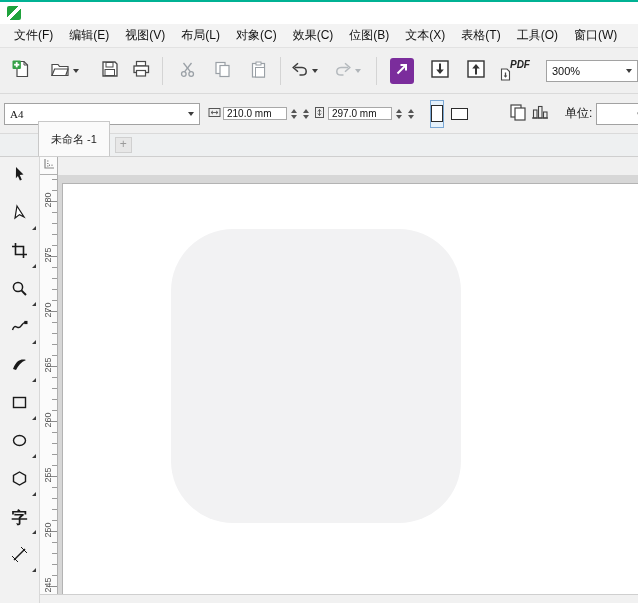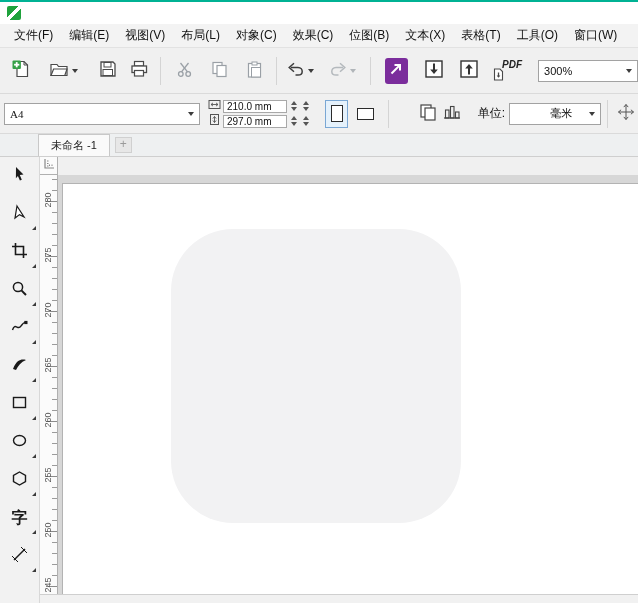--- a/index.html
+++ b/index.html
@@ -32,27 +32,27 @@
            border-top:4px solid #3c3c3c; margin-left:3px; }
   .caret.dis { border-top-color:#b0b5b9; }
   .launch { width:26px; height:26px; background:#7b2d9c; border-radius:3px;
             display:flex; align-items:center; justify-content:center; }
   .pdf-btn { position:relative; width:32px; height:26px; }
   .pdf-text { position:absolute; top:1px; right:0; font-size:10px; font-weight:bold; color:#222; letter-spacing:0; }
   .pdf-page { position:absolute; left:0; bottom:0; }
   .combo { display:flex; align-items:center; background:#fff; border:1px solid #a2a2a2; height:22px;
            padding:0 5px; font-size:11px; color:#111; }
   .combo .caret { margin-left:auto; }
-  .zoom-combo { width:100px; margin-left:16px; flex:none;justify-content:flex-end; }
+  .zoom-combo { width:92px; margin-left:16px; flex:none;justify-content:flex-end; }
 
   
   .propbar { position:absolute; left:0; top:94px; width:638px; height:40px; background:#f0f0f0;
              border-bottom:1px solid #dadada; display:flex; align-items:center; padding-left:4px; overflow:hidden; }
   .page-size-combo { width:196px; flex:none;font-family:Liberation Serif, serif; }
-  .dims { display:flex; flex-direction:column; gap:2px; margin-left:8px; }
+  .dims { display:flex; flex-direction:row; gap:2px; margin-left:8px; }
   .dim-row { display:flex; align-items:center; height:13px; gap:2px; }
   .dim-field { width:64px; height:13px; background:#fff; border:1px solid #a8a8a8; font-size:10px;
                display:flex; align-items:center; padding-left:3px; color:#111; }
   .spin { display:flex; flex-direction:column; justify-content:center; gap:2px; width:10px; align-items:center; }
   .tri-up { width:0; height:0; border-left:3px solid transparent; border-right:3px solid transparent;
             border-bottom:4px solid #555; }
   .tri-dn { width:0; height:0; border-left:3px solid transparent; border-right:3px solid transparent;
             border-top:4px solid #555; }
   .orient-btn { width:28px; height:28px; display:flex; align-items:center; justify-content:center;
                 margin-left:6px; border:1px solid transparent; }
@@ -61,21 +61,21 @@
   .rect-landscape { width:17px; height:12px; border:1.5px solid #2b2b2b; background:#fff; }
   .pb-icon-btn { width:24px; height:26px; display:flex; align-items:center; justify-content:center; }
   .units-label { margin-left:16px; font-size:12px; color:#111; white-space:nowrap; }
   .units-combo { width:92px; margin-left:4px; flex:none;padding-left:40px; }
   .propbar .sep-v { margin-left:10px; }
 
   
   .tabbar { position:absolute; left:0; top:134px; width:638px; height:23px; background:#eef0f1;
             border-bottom:1px solid #cfcfcf; display:flex; align-items:flex-end; padding-left:38px; }
   .doc-tab { height:22px; background:#fafafa; border:1px solid #c8c8c8; border-bottom:none;
-             display:flex; align-items:center; padding:4px 12px; font-size:11px; color:#222; }
+             display:flex; align-items:center; padding:17px 12px; font-size:11px; color:#222; }
   .new-tab-btn { width:17px; height:16px; margin:0 0 3px 5px; background:#e7e7e7; border:1px solid #d0d0d0;
                  color:#9a9a9a; font-size:12px; line-height:13px; text-align:center; }
 
   
   .main { position:absolute; left:0; top:157px; width:638px; height:446px; background:#f0f0f0; }
 
   .toolbox { position:absolute; left:0; top:0; width:40px; height:446px; background:#f2f2f2;
              border-right:1px solid #d8d8d8; display:flex; flex-direction:column; }
   .tool { position:relative; width:100%; height:38px; display:flex; align-items:center; justify-content:center; }
   .flyout { position:absolute; right:3px; bottom:3px; width:0; height:0;

